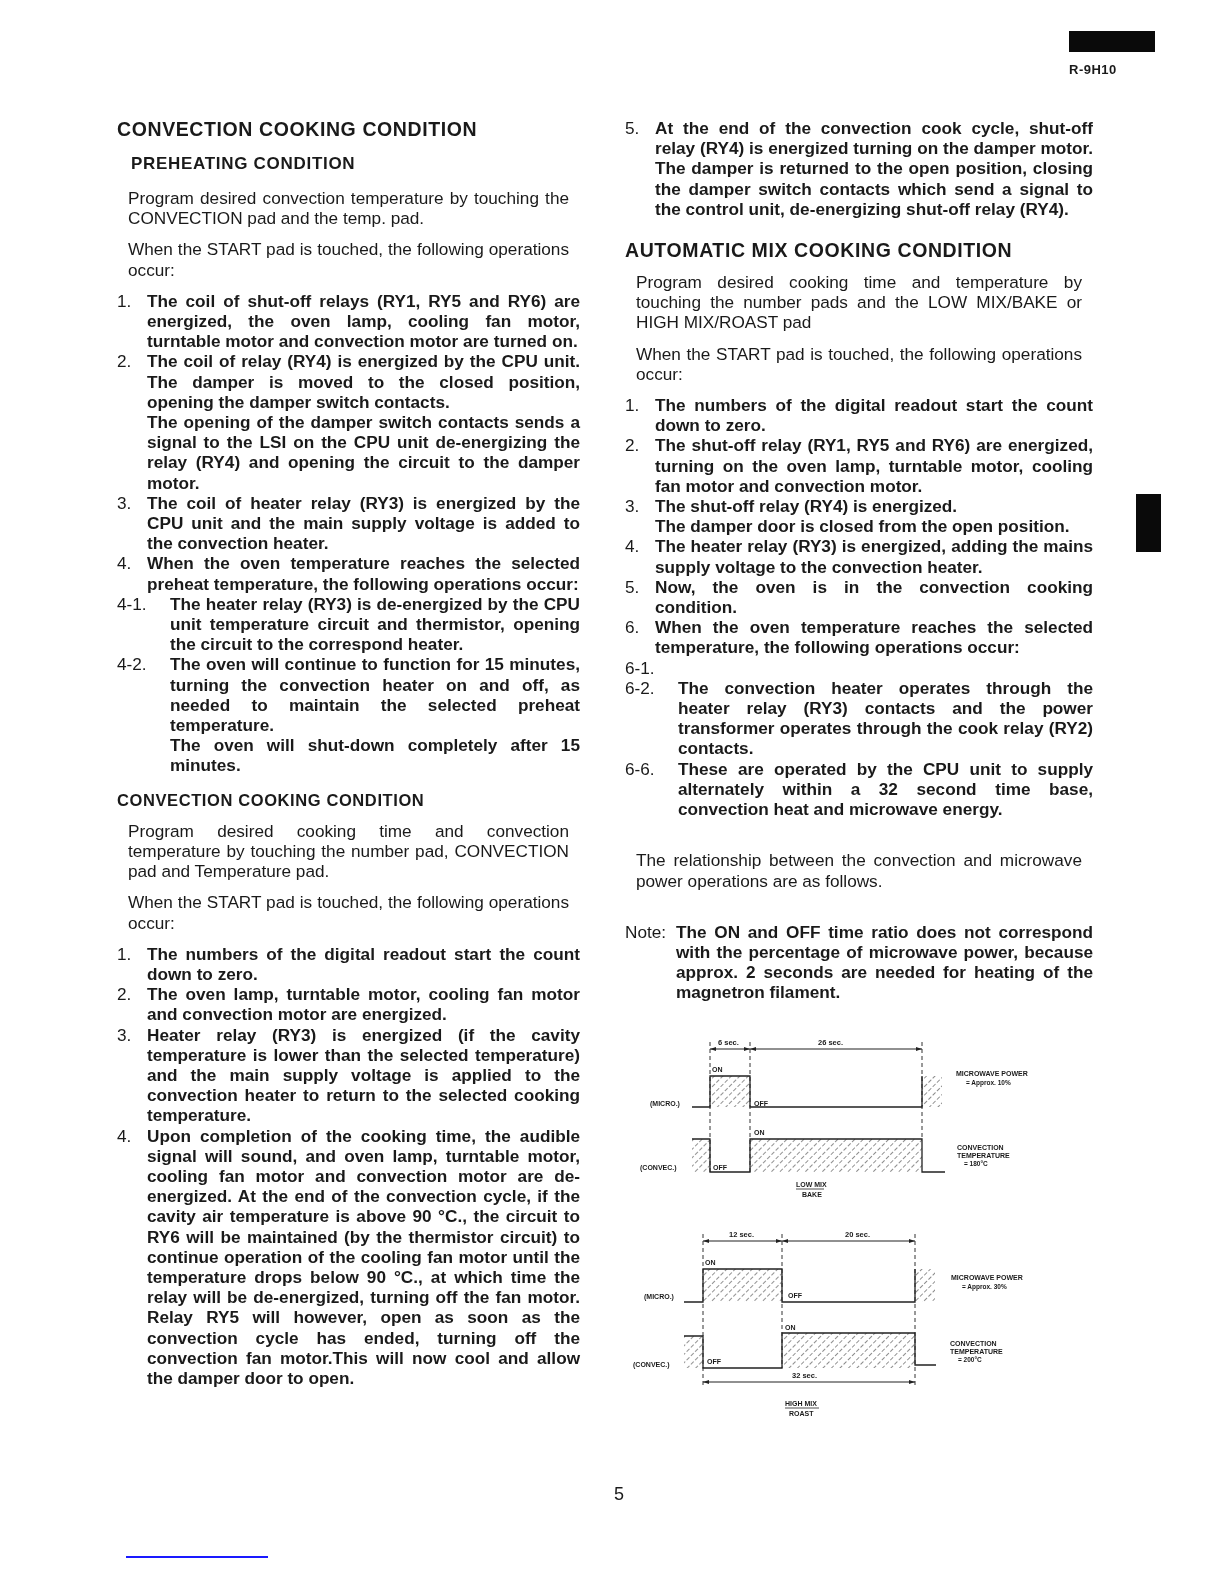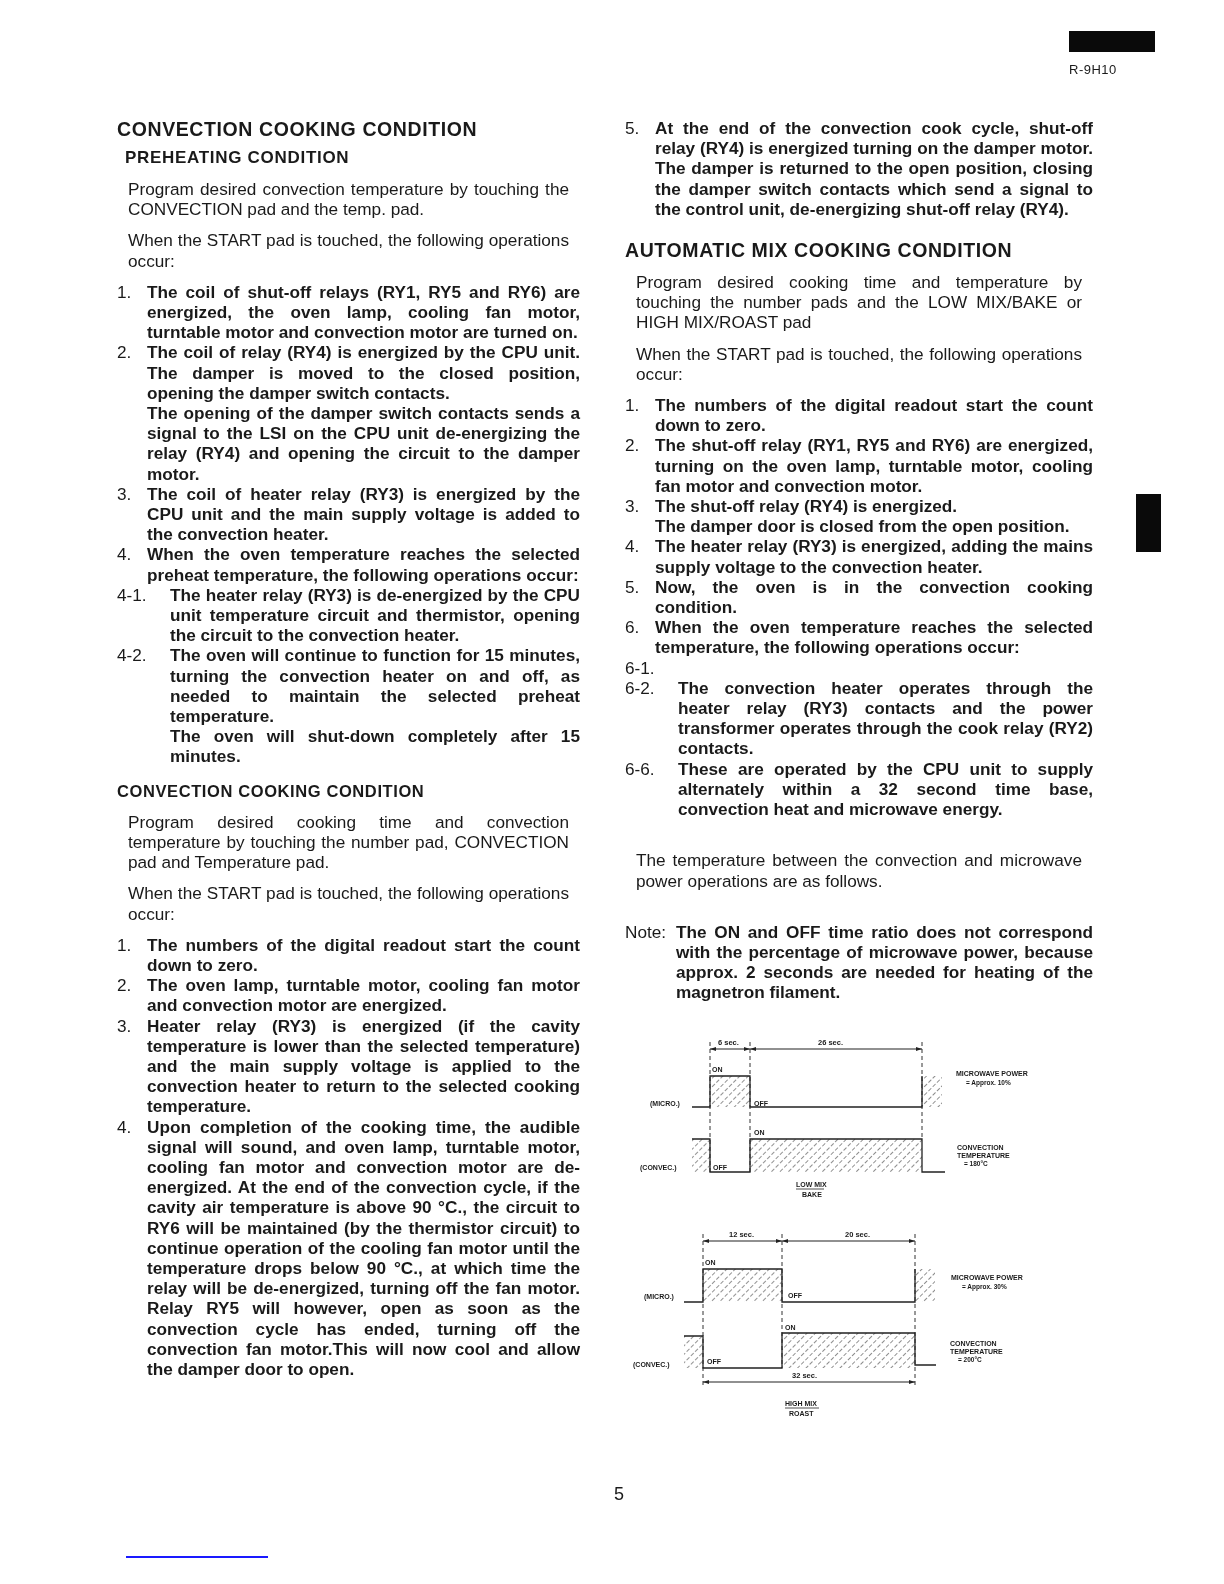--- a/index.html
+++ b/index.html
@@ -1,25 +1,25 @@
 <!DOCTYPE html>
 <html><head>
 <meta charset="utf-8">
 <style>
   html, body { margin:0; padding:0; background:#ffffff; }
   body { width:1224px; height:1584px; position:relative; overflow:hidden;
          font-family:"Liberation Sans", sans-serif; color:#1a1a1a; }
   .topbar { position:absolute; left:1069px; top:31px; width:86px; height:21px; background:#0a0a0a; }
-  .model { position:absolute; left:1069px; top:62px; font-size:13px; font-weight:normal; letter-spacing:0.5px; }
+  .model { position:absolute; left:1069px; top:62px; font-size:13px; font-weight:bold; letter-spacing:0.5px; }
   .sidebar-mark { position:absolute; left:1136px; top:494px; width:25px; height:58px; background:#0a0a0a; }
   .col { position:absolute; font-size:17.2px; line-height:20.2px; }
   .col-left { left:117px; top:118px; width:463px; }
   .col-right { left:625px; top:118px; width:468px; }
   .h1 { font-weight:bold; font-size:19.5px; letter-spacing:0.6px; line-height:22px; margin:0; }
-  .h2 { font-weight:bold; font-size:17px; letter-spacing:0.7px; line-height:20px; margin:8px; }
+  .h2 { font-weight:bold; font-size:17px; letter-spacing:0.7px; line-height:20px; margin:14px; }
   .h3 { font-weight:bold; font-size:16.5px; letter-spacing:0.6px; line-height:20px; margin:0; }
   p { margin:11px; text-align:justify; }
   .item { display:flex; }
   .num { width:30px; flex:none; }
   .txt { flex:1; text-align:justify;font-weight:bold; }
   .sub { display:flex; }
   .subnum { width:53px; flex:none; }
   .gap-s { height:14px; }
   .gap-m { height:20px; }
   .page-no { position:absolute; left:614px; top:1484px; font-size:18px; }
@@ -54,21 +54,21 @@
   <div class="item">
     <span class="num">3.</span>
     <span class="txt">The coil of heater relay (RY3) is energized by the CPU unit and the main supply voltage is added to the convection heater.</span>
   </div>
   <div class="item">
     <span class="num">4.</span>
     <span class="txt">When the oven temperature reaches the selected preheat temperature, the following operations occur:</span>
   </div>
   <div class="sub">
     <span class="subnum">4-1.</span>
-    <span class="txt">The heater relay (RY3) is de-energized by the CPU unit temperature circuit and thermistor, opening the circuit to the convection heater.</span>
+    <span class="txt">The heater relay (RY3) is de-energized by the CPU unit temperature circuit and thermistor, opening the circuit to the correspond heater.</span>
   </div>
   <div class="sub">
     <span class="subnum">4-2.</span>
     <span class="txt">
       <span style="display:block;text-align:justify">The oven will continue to function for 15 minutes, turning the convection heater on and off, as needed to maintain the selected preheat temperature.</span>
       <span style="display:block;text-align:justify">The oven will shut-down completely after 15 minutes.</span>
     </span>
   </div>
 
   <div class="gap-s"></div>
@@ -137,21 +137,21 @@
   <div class="sub">
     <span class="subnum">6-2.</span>
     <span class="txt">The convection heater operates through the heater relay (RY3) contacts and the power transformer operates through the cook relay (RY2) contacts.</span>
   </div>
   <div class="sub">
     <span class="subnum">6-6.</span>
     <span class="txt">These are operated by the CPU unit to supply alternately within a 32 second time base, convection heat and microwave energy.</span>
   </div>
 
   <div class="gap-m"></div>
-  <p>The temperature between the convection and microwave power operations are as follows.</p>
+  <p>The relationship between the convection and microwave power operations are as follows.</p>
   <div class="gap-m"></div>
   <div class="item">
     <span style="width:51px;flex:none">Note:</span>
     <span class="txt">The ON and OFF time ratio does not correspond with the percentage of microwave power, because approx. 2 seconds are needed for heating of the magnetron filament.</span>
   </div>
 </div>
 
 <svg class="diagram" style="top:1020px" width="460" height="180" viewBox="0 0 460 180">
   <defs>
     <pattern id="hatch" width="6" height="6" patternUnits="userSpaceOnUse" patternTransform="rotate(45)">

